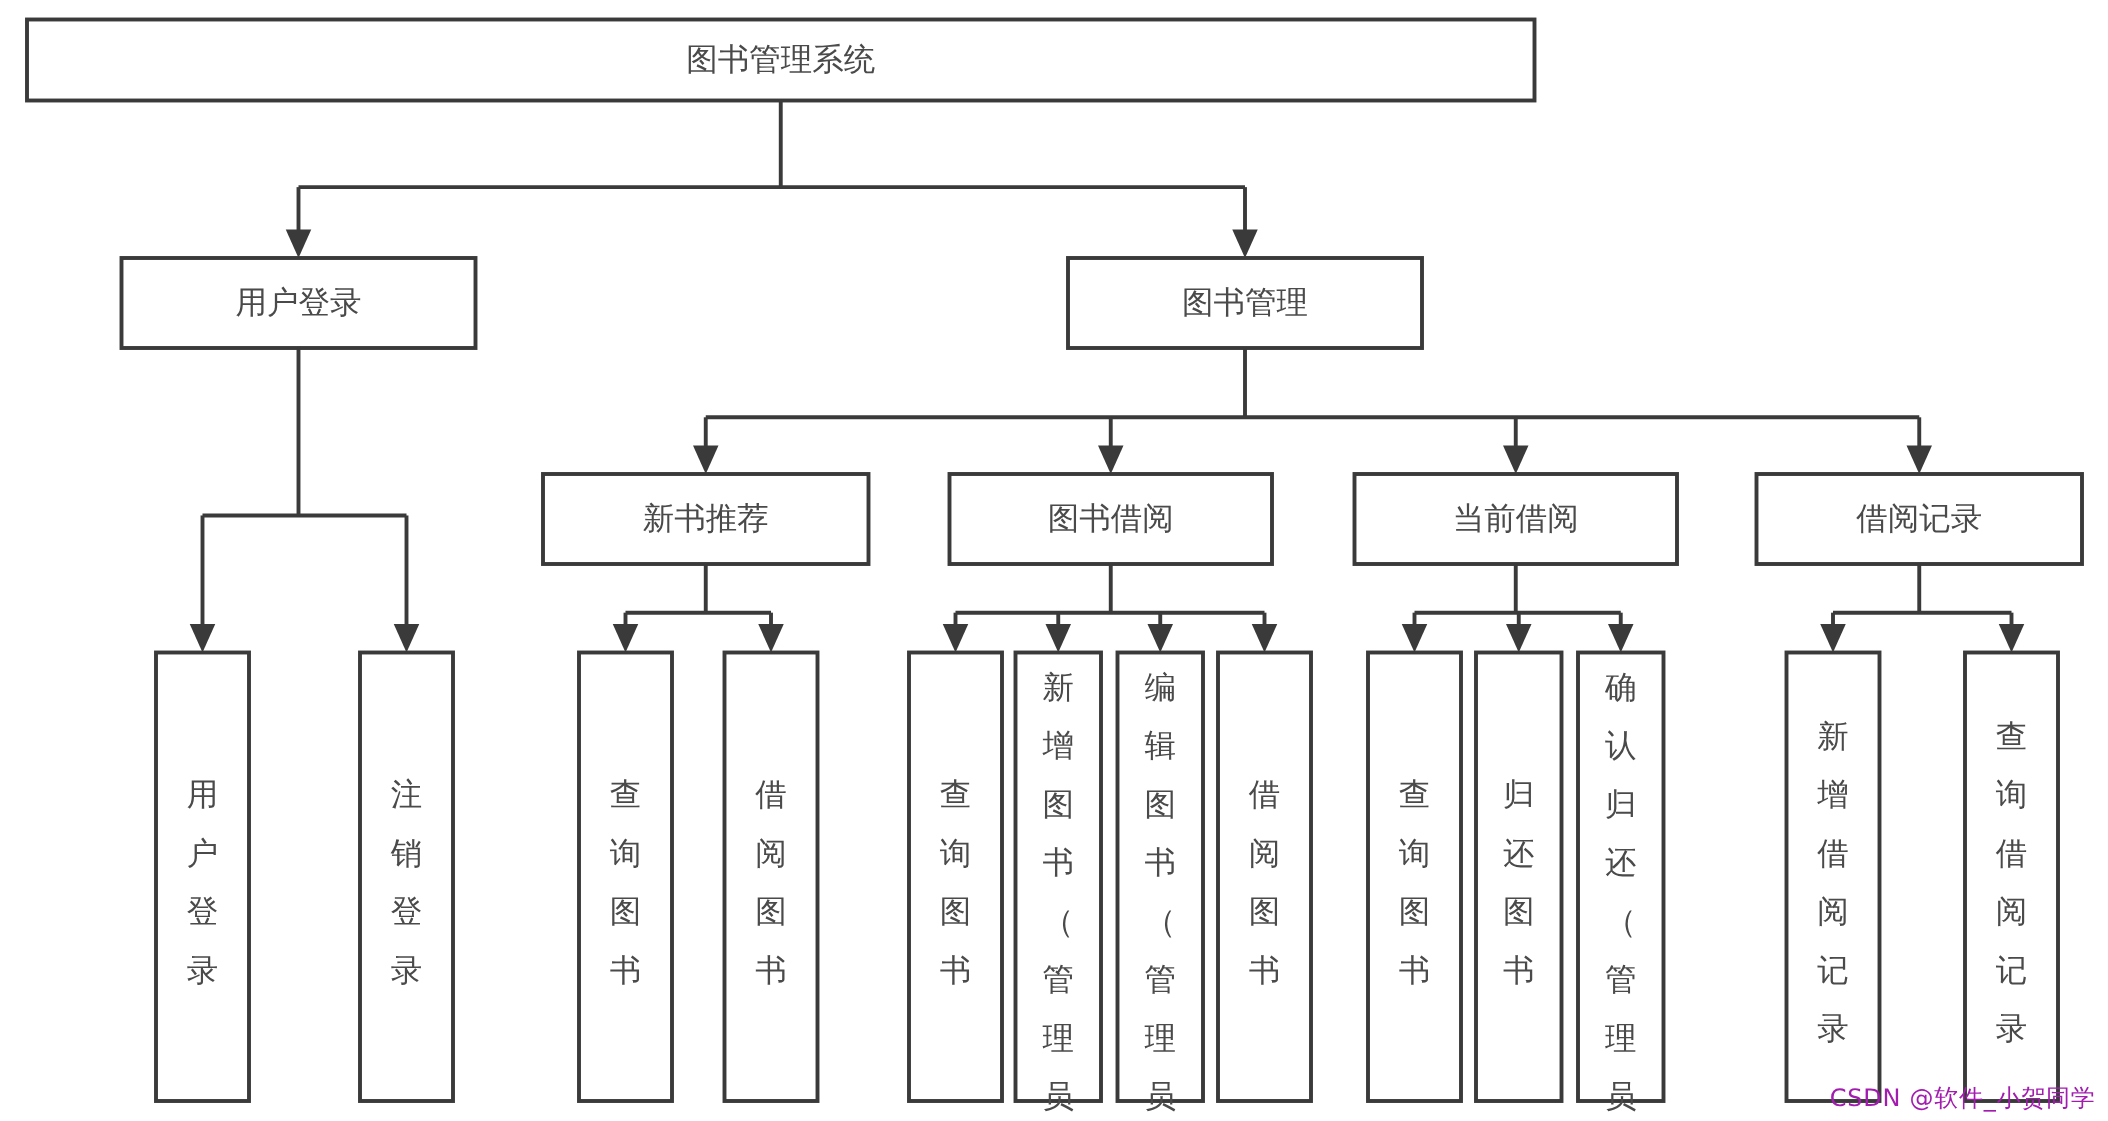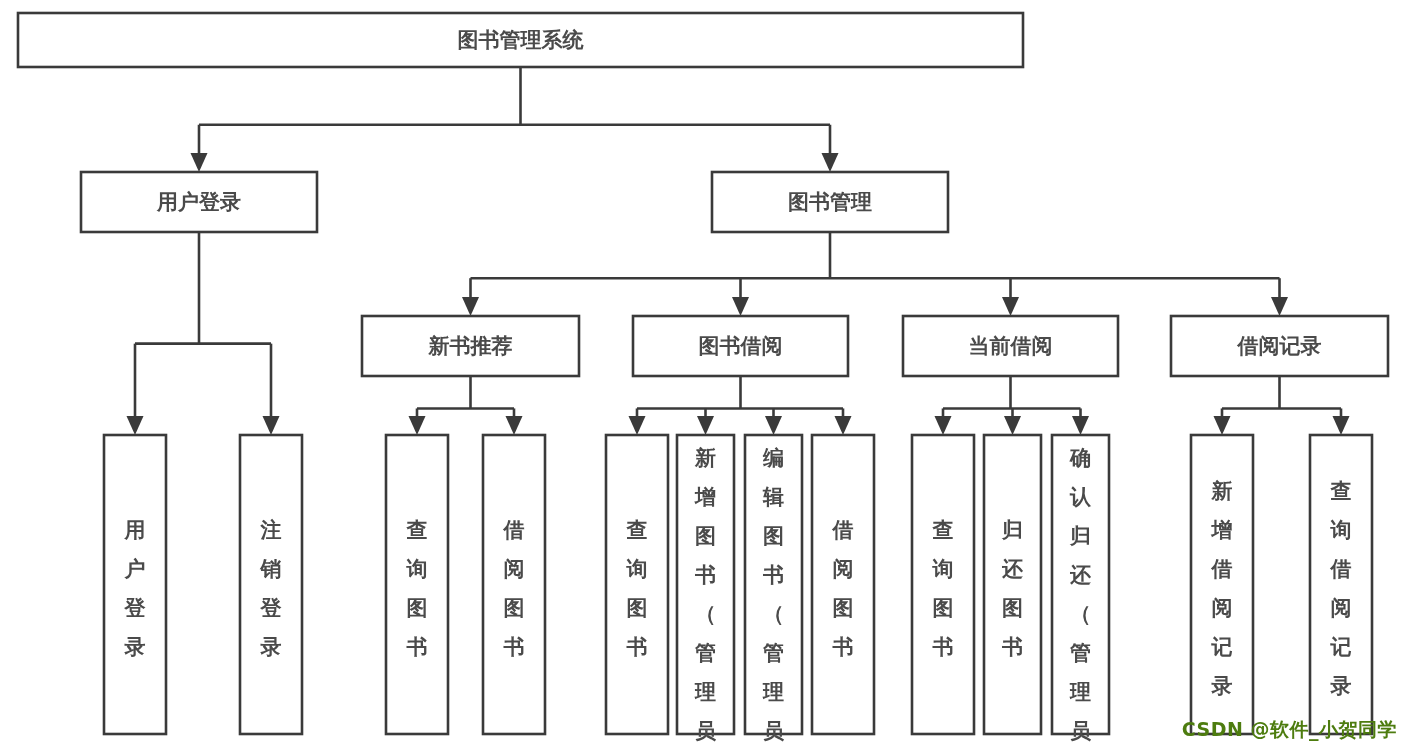--- a/index.html
+++ b/index.html
@@ -9,21 +9,20 @@
   }
   body {
     font-family: "DejaVu Sans", "Liberation Sans", sans-serif;
   }
   #diagram-root {
     position: relative;
     width: 1405px;
     height: 747px;
     background: #ffffff;
     overflow: hidden;
-    font-weight: bold;
   }
   svg#tree-svg {
     position: absolute;
     left: 0;
     top: 0;
     width: 1405px;
     height: 747px;
   }
   .node-box {
     fill: #ffffff;
@@ -51,22 +50,22 @@
     fill: #4a4a4a;
     font-family: "DejaVu Sans", "Liberation Sans", sans-serif;
     font-size: 21px;
     text-anchor: middle;
   }
   .watermark {
     position: absolute;
     right: 8px;
     bottom: 4px;
     font-family: "DejaVu Sans", "Liberation Sans", sans-serif;
-    font-size: 19px;
-    color: #4d7c0f;
+    font-size: 16px;
+    color: #a21caf;
     white-space: nowrap;
     letter-spacing: 0.5px;
   }
 </style>
 </head>
 <body>
 
 <div id="diagram-root">
 
   <svg id="tree-svg" viewBox="0 0 1405 747" xmlns="http://www.w3.org/2000/svg">

